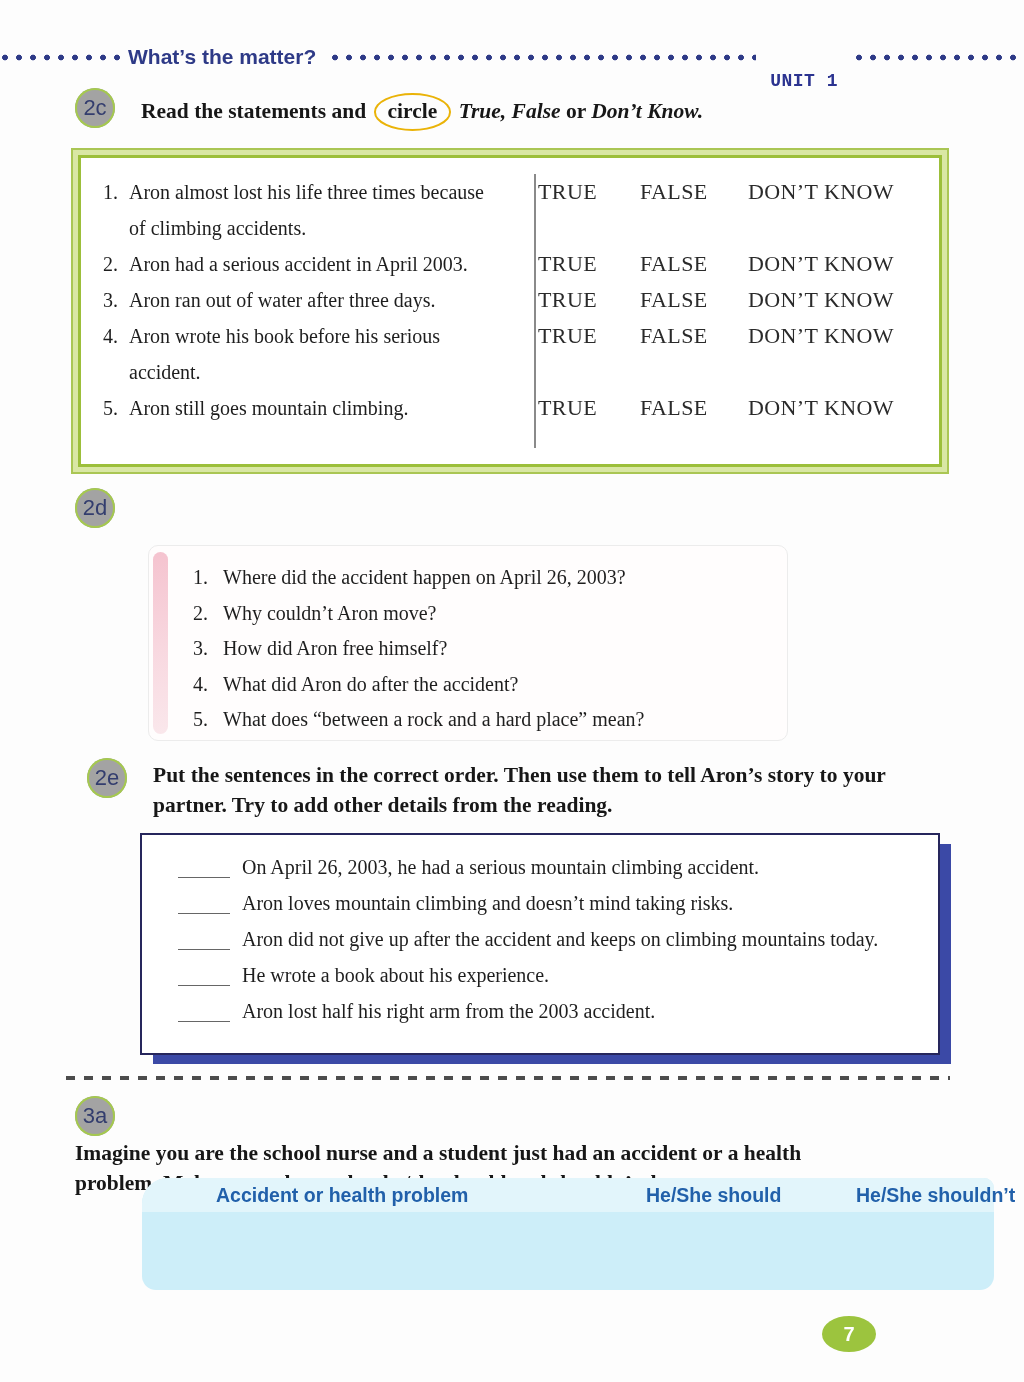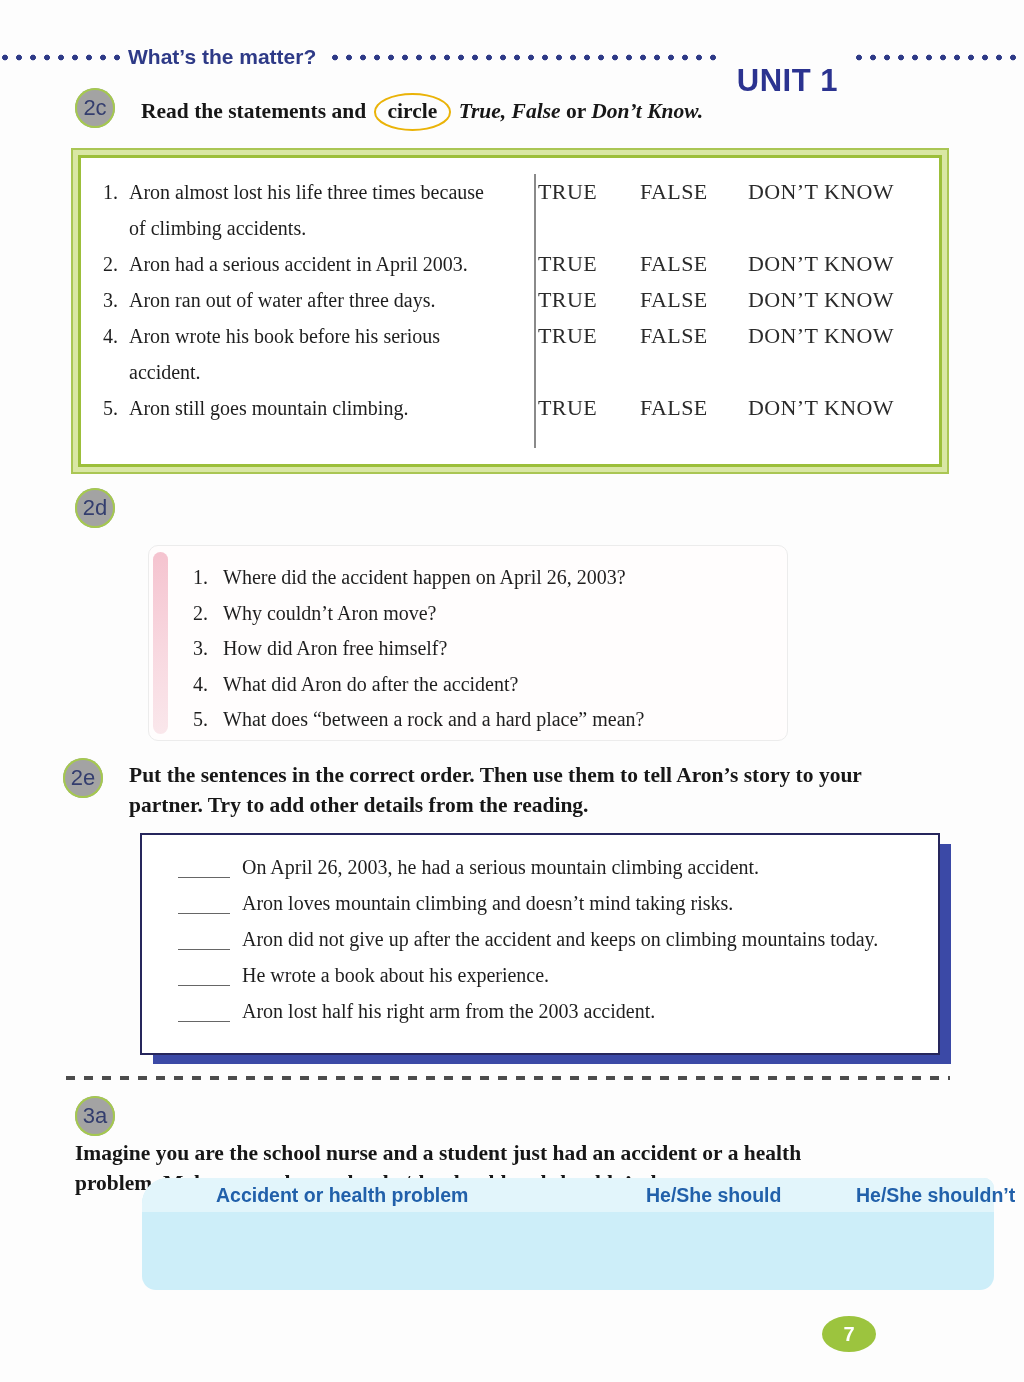--- a/index.html
+++ b/index.html
@@ -10,21 +10,21 @@
   .abs{position:absolute;}
 
   
   .header{top:40px;left:0;width:1024px;height:34px;display:flex;align-items:center;}
   .dots{height:9px;background:radial-gradient(circle at 5px 4.5px,#2e3a87 2.6px,rgba(46,58,135,0) 3.2px);
         background-size:14px 9px;background-repeat:repeat-x;}
   .dots.d1{width:128px;}
   .dots.d2{flex:1;margin:0 14px;}
   .dots.d3{width:170px;margin-left:16px;}
   .page-title{font-family:"Liberation Sans",sans-serif;font-weight:600;font-size:21px;color:#2e3a87;white-space:nowrap;}
-  .unit-label{font-family:Liberation Sans, sans-serif;font-weight:bold;font-size:31px;color:#2b3390;letter-spacing:.5px;white-space:nowrap;margin-top:47px;}
+  .unit-label{font-family:Liberation Mono, monospace;font-weight:bold;font-size:18px;color:#2b3390;letter-spacing:.5px;white-space:nowrap;margin-top:47px;}
 
   
   .badge{width:40px;height:40px;border-radius:50%;background:#a3a3a3;
          display:flex;align-items:center;justify-content:center;
          font-family:"Liberation Sans",sans-serif;font-weight:normal;font-size:22px;color:#333d6e;
          box-shadow:0 0 0 2px #a5c94e inset;}
 
   
   .instr{font-weight:bold;font-size:21.5px;line-height:30px;color:#171717;}
   .circled{display:inline-block;border:2px solid #eab308;border-radius:50%;padding:1px 12px 3px 12px;margin:0 2px;}
@@ -163,21 +163,21 @@
   <div class="q-row">
     <span>4.</span>
     <span>What did Aron do after the accident?</span>
   </div>
   <div class="q-row">
     <span>5.</span>
     <span>What does “between a rock and a hard place” mean?</span>
   </div>
 </div>
 
-<div class="abs sec-head" style="left:63px;top:758px;width:880px;">
+<div class="abs sec-head" style="left:87px;top:758px;width:880px;">
   <div class="badge">2e</div>
   <div class="instr" style="padding-top:2px;max-width:760px;">Put the sentences in the correct order. Then use them to tell Aron’s story to your partner. Try to add other details from the reading.</div>
 </div>
 
 <div class="abs order-box">
   <div class="o-row">
     <span class="blank"></span>
     <span class="o-text">On April 26, 2003, he had a serious mountain climbing accident.</span>
   </div>
   <div class="o-row">

